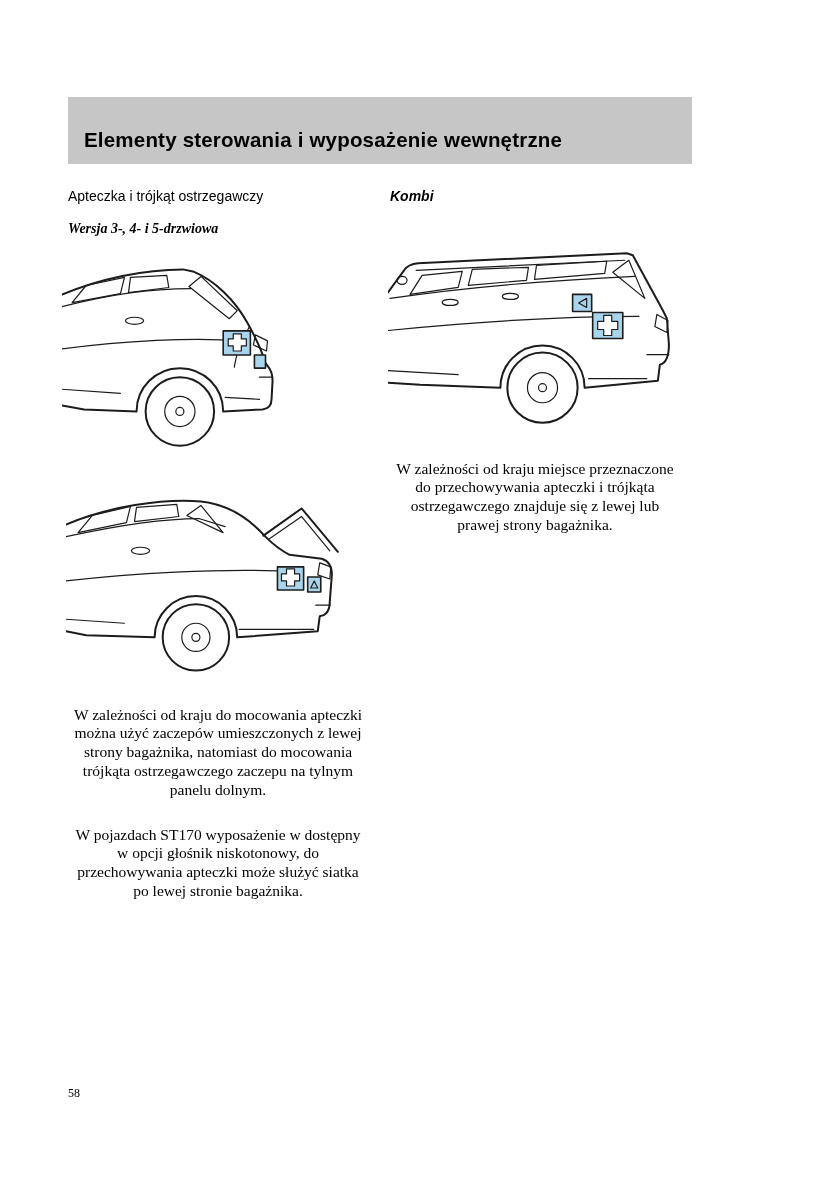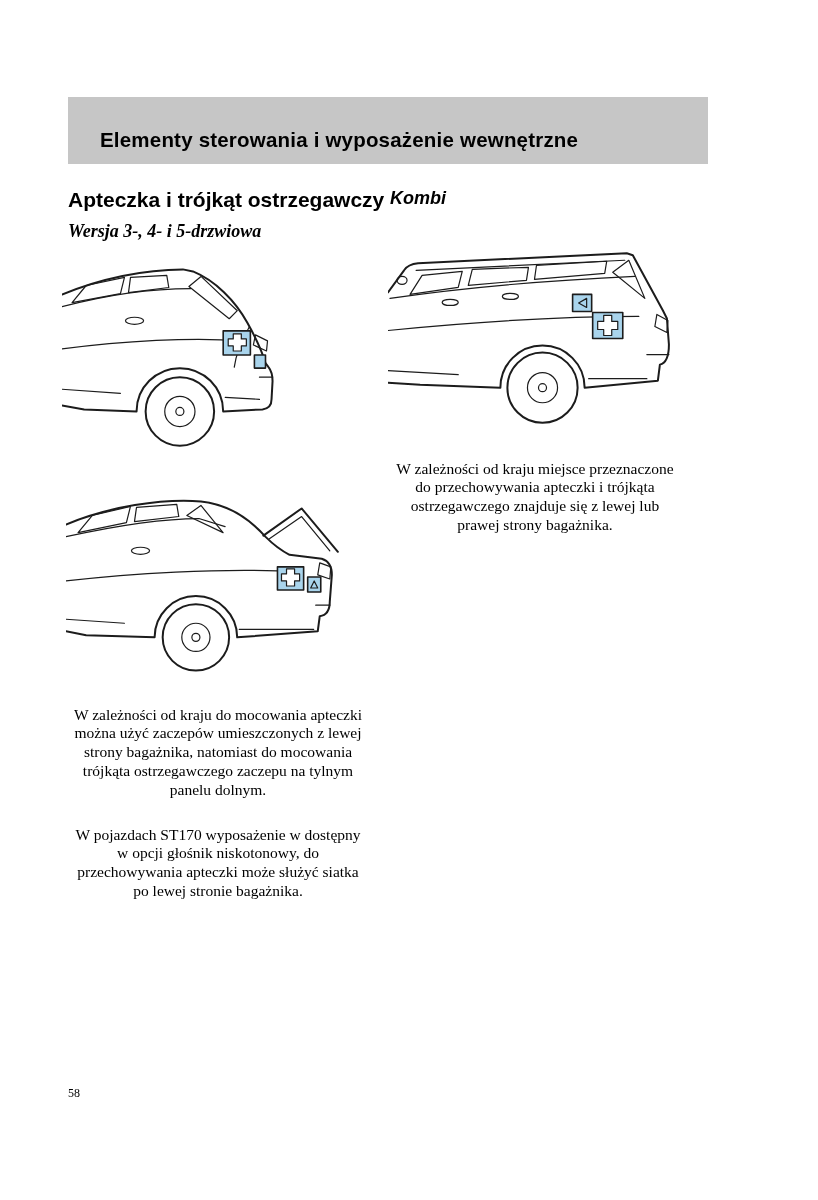--- a/index.html
+++ b/index.html
@@ -8,31 +8,31 @@
     width:818px;height:1200px;
     background:#ffffff;
     margin:0 auto;
     font-family:"Liberation Sans",sans-serif;
     color:#000;
     overflow:hidden;
   }
   .header-bar{
     position:absolute;left:68px;top:97px;width:624px;height:67px;
     background:var(--header-bg,#c6c6c6);
-    display:flex;align-items:flex-end;padding-left:16px;
+    display:flex;align-items:flex-end;
   }
   .header-bar h1{
     margin:0 0 12px 16px;
     font-size:20.5px;font-weight:bold;letter-spacing:.2px;
   }
   .col-heading{
-    position:absolute;font-size:21px;font-weight:bold;white-space:nowrap;
+    position:absolute;font-size:14px;font-weight:normal;white-space:nowrap;
   }
   .subheading{
-    position:absolute;font-size:18px;font-weight:bold;font-style:italic;white-space:nowrap;
+    position:absolute;font-size:14px;font-weight:bold;font-style:italic;white-space:nowrap;
   }
   .body-par{
     position:absolute;
     font-family:"Liberation Serif",serif;
     font-size:15.5px;line-height:1.22;
     text-align:center;
   }
   .page-number{
     position:absolute;left:68px;top:1086px;
     font-family:"Liberation Serif",serif;font-size:12px;

